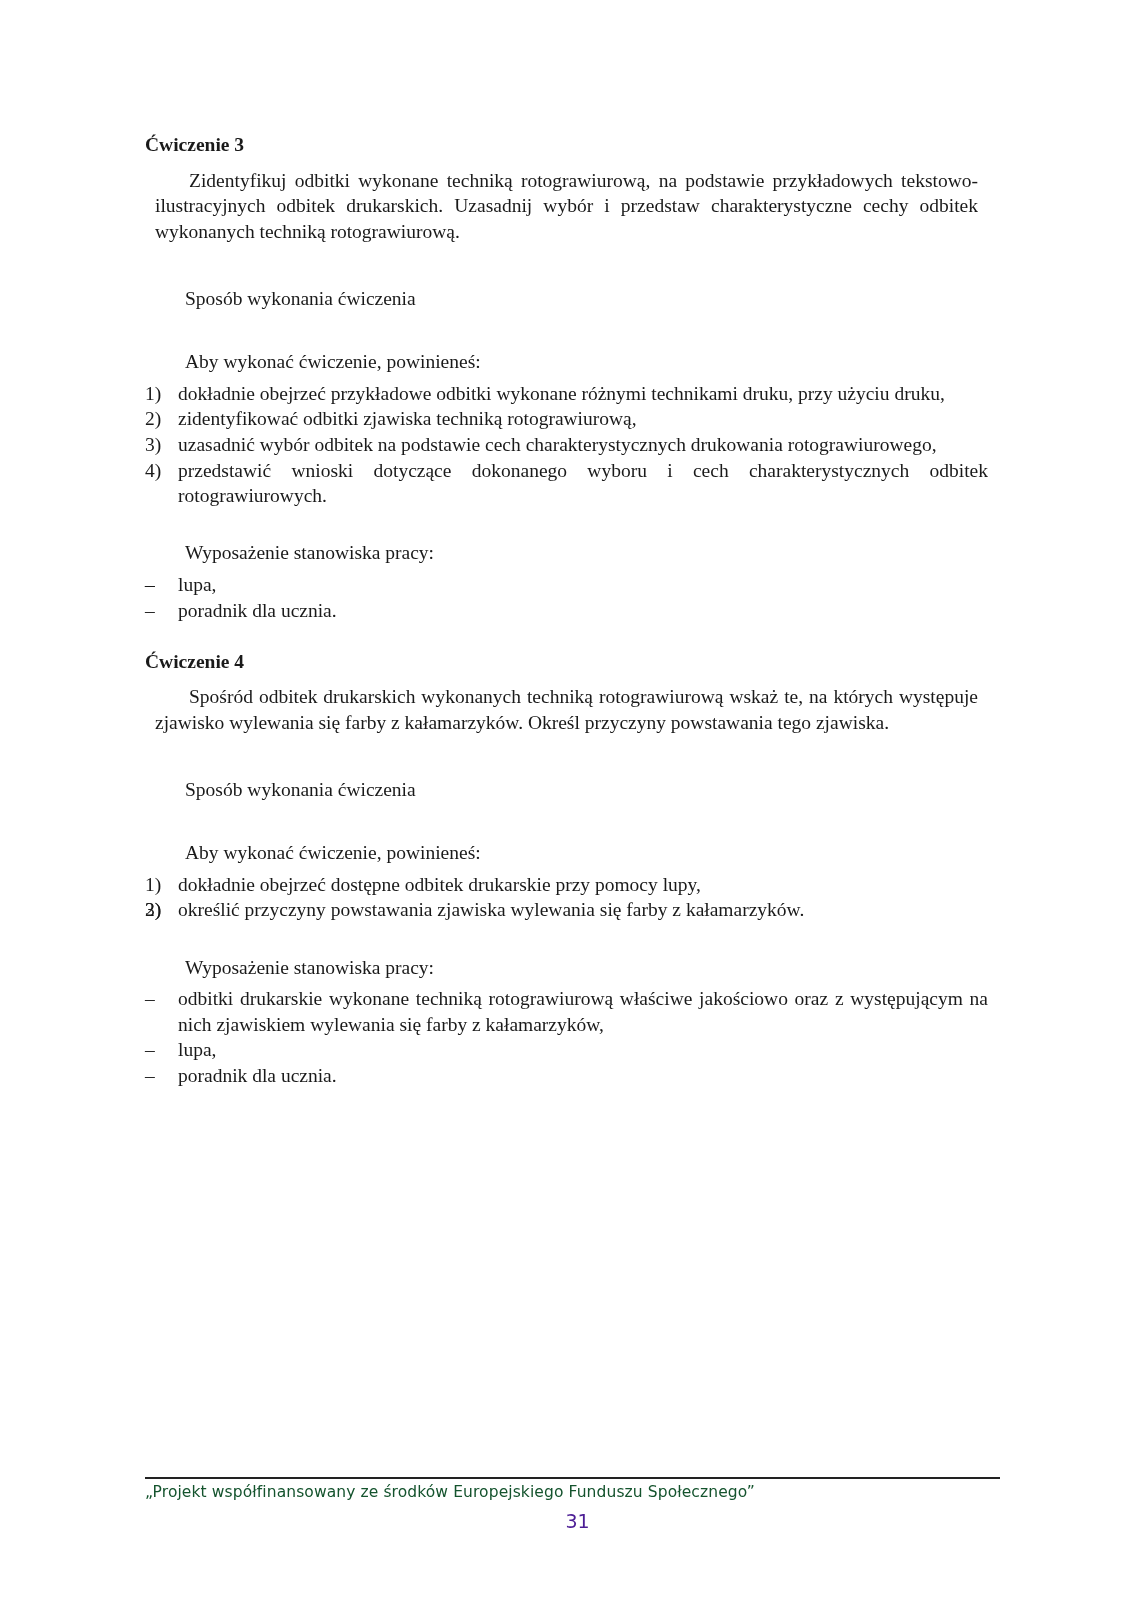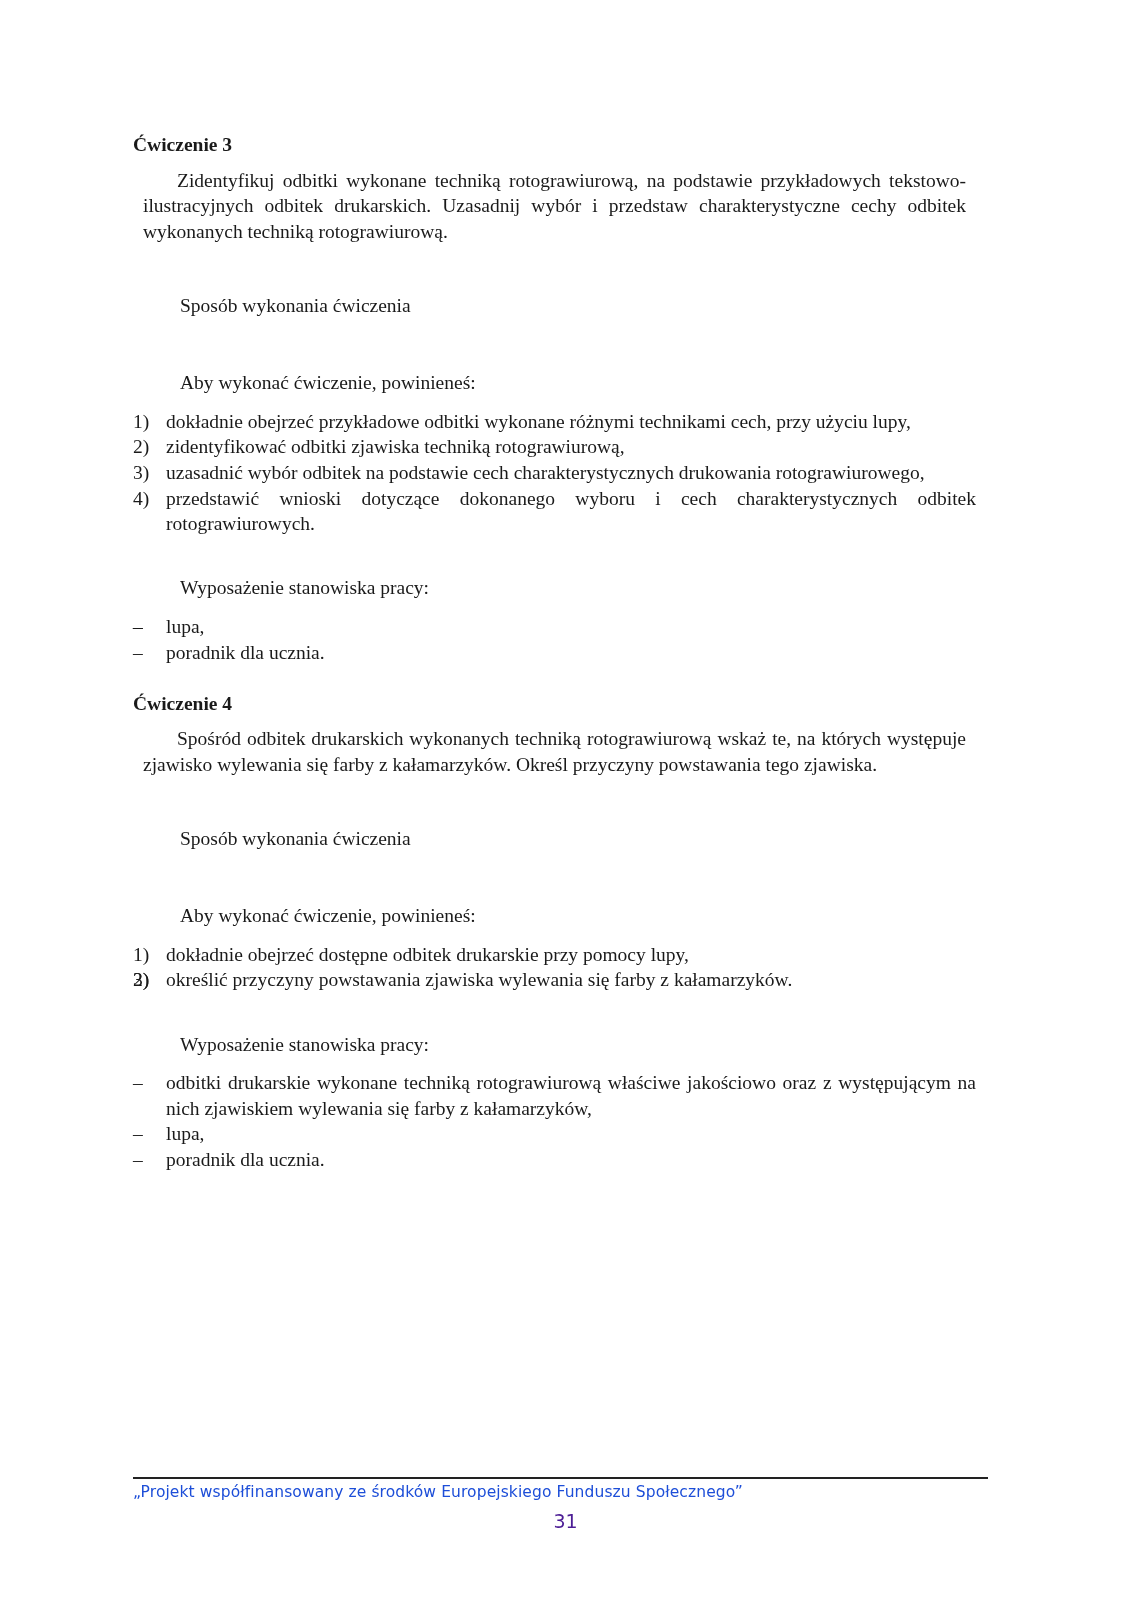--- a/index.html
+++ b/index.html
@@ -1,55 +1,55 @@
 <!DOCTYPE html>
 <html><head>
 <meta charset="utf-8">
 <style>
   html, body { margin: 0; padding: 0; background: #ffffff; }
   body { width: 1131px; height: 1600px; position: relative; overflow: hidden; color: #1a1a1a; }
-  .page { position: absolute; left: 0; top: 0; width: 914px; height: 1600px; text-decoration: underline; }
+  .page { position: absolute; left: 12px; top: 0; width: 914px; height: 1600px; text-decoration: underline; }
   .content {
     position: absolute; left: 133px; top: 132px; width: 843px;
     font-family: "Liberation Serif", "DejaVu Serif", serif;
     font-size: 19.5px; line-height: 25.6px;
   }
   .heading { font-weight: bold; margin: 0; }
   .para { margin: 10px; text-indent: 34px; text-align: justify; }
-  .sub { margin: 13px; padding-left: 34px; }
+  .sub { margin: 6px; padding-left: 34px; }
   .gap { height: 25.6px; }
   .list { margin: 0; padding: 0; list-style: none; }
   .list li { position: relative; padding-left: 33px; text-align: justify; }
   .list li .marker { position: absolute; left: 0; top: 0; }
   .footer-rule { position: absolute; left: 133px; top: 1477px; width: 855px; height: 2px; background: #222; }
   .footer-text {
     position: absolute; left: 133px; top: 1483px;
     font-family: "DejaVu Sans", "Liberation Sans", sans-serif;
-    font-size: 15.5px; color: #1d4ed8; letter-spacing: 0.1px;
+    font-size: 15.5px; color: #14532d; letter-spacing: 0.1px;
   }
   .page-number {
     position: absolute; left: 0; top: 1510px; width: 1131px; text-align: center;
     font-family: "DejaVu Sans", "Liberation Sans", sans-serif; font-size: 19px; color: #4c1d95;
   }
 </style>
 </head>
 <body>
 
 <div class="page">
   <div class="content">
 
     <section>
       <p class="heading">Ćwiczenie 3</p>
       <p class="para">Zidentyfikuj odbitki wykonane techniką rotograwiurową, na podstawie przykładowych tekstowo-ilustracyjnych odbitek drukarskich. Uzasadnij wybór i przedstaw charakterystyczne cechy odbitek wykonanych techniką rotograwiurową.</p>
       <div class="gap"></div>
       <p class="sub">Sposób wykonania ćwiczenia</p>
       <div class="gap"></div>
       <p class="sub">Aby wykonać ćwiczenie, powinieneś:</p>
       <ul class="list">
-        <li><span class="marker">1)</span><span>dokładnie obejrzeć przykładowe odbitki wykonane różnymi technikami cech, przy użyciu lupy,</span></li>
+        <li><span class="marker">1)</span><span>dokładnie obejrzeć przykładowe odbitki wykonane różnymi technikami druku, przy użyciu druku,</span></li>
         <li><span class="marker">2)</span><span>zidentyfikować odbitki zjawiska techniką rotograwiurową,</span></li>
         <li><span class="marker">3)</span><span>uzasadnić wybór odbitek na podstawie cech charakterystycznych drukowania rotograwiurowego,</span></li>
         <li><span class="marker">4)</span><span>przedstawić wnioski dotyczące dokonanego wyboru i cech charakterystycznych odbitek rotograwiurowych.</span></li>
       </ul>
       <div class="gap"></div>
       <p class="sub">Wyposażenie stanowiska pracy:</p>
       <ul class="list">
         <li><span class="marker">–</span></li>
         <li><span class="marker">–</span><span>lupa,</span></li>
         <li><span class="marker">–</span><span>poradnik dla ucznia.</span></li>

